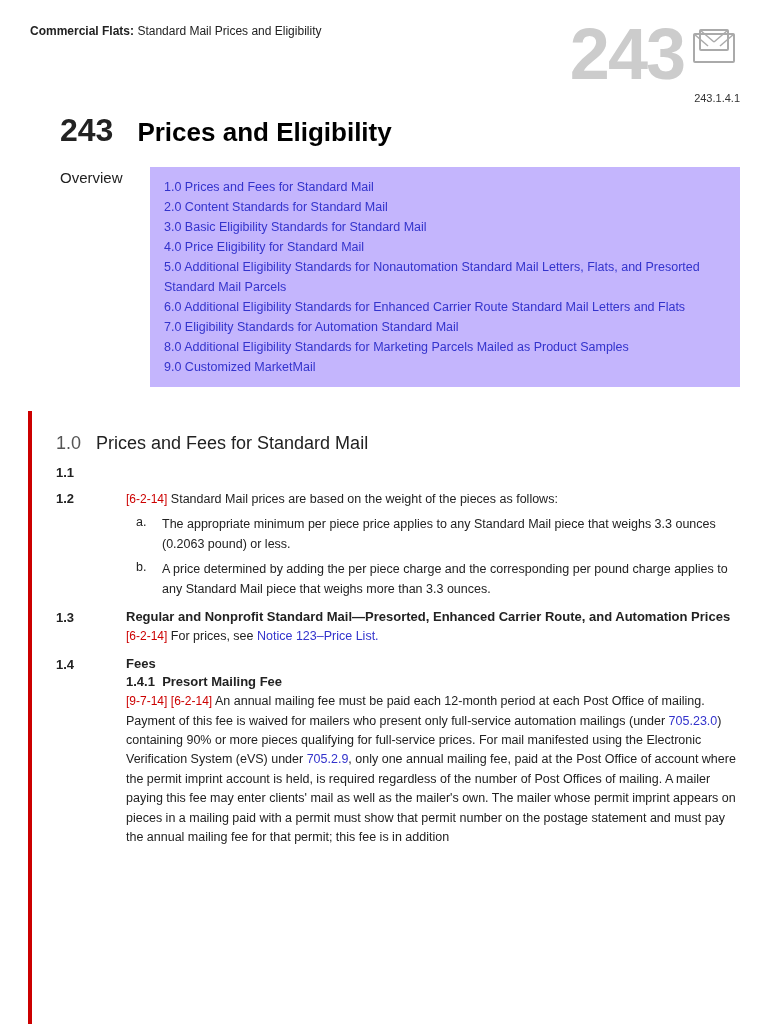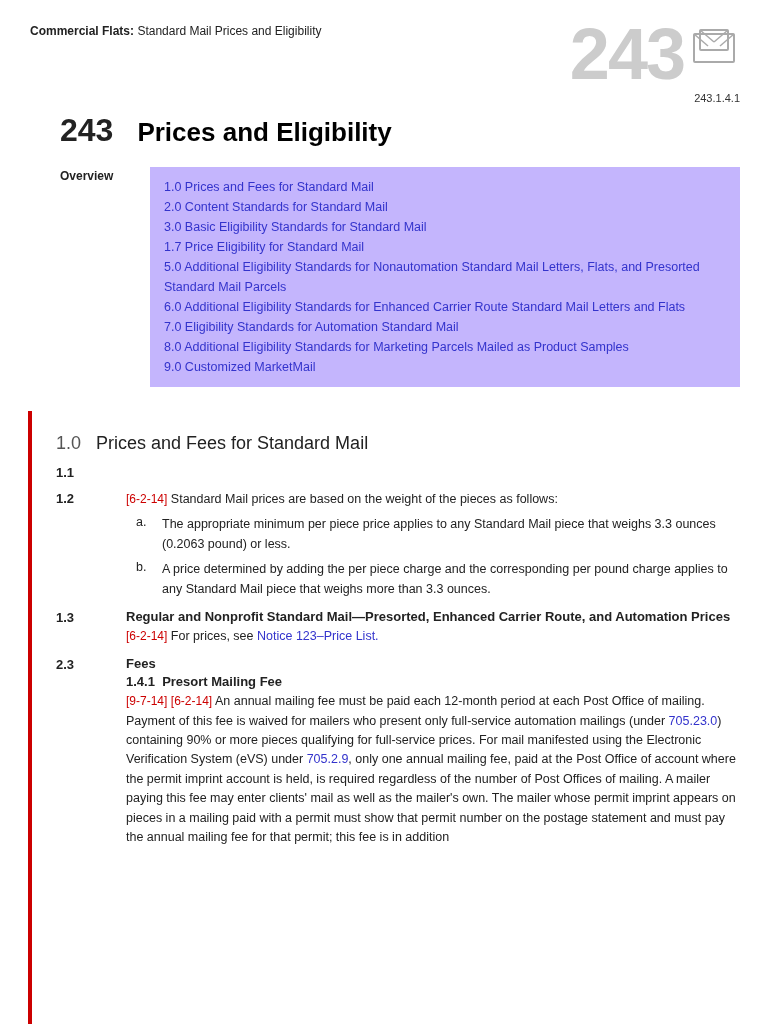--- a/index.html
+++ b/index.html
@@ -91,22 +91,22 @@
       color: #000000;
     }
 
     
     .overview-section {
       display: flex;
       gap: 0;
       margin-bottom: 24px;
     }
     .overview-label {
-      font-weight: bold;
-      font-size: 12px;
+      font-weight: normal;
+      font-size: 15px;
       min-width: 90px;
       padding-top: 2px;
       flex-shrink: 0;
     }
     .overview-box {
       background: #c4b5fd;
       padding: 10px 14px;
       flex: 1;
     }
     .overview-box a, .overview-box .link {
@@ -224,21 +224,21 @@
     <span class="doc-number">243</span>
     <span class="doc-title-text">Prices and Eligibility</span>
   </div>
 
   <div class="overview-section">
     <div class="overview-label">Overview</div>
     <div class="overview-box">
       <a class="link" href="#"><span>1.0  Prices and Fees for Standard Mail</span></a>
       <a class="link" href="#"><span>2.0  Content Standards for Standard Mail</span></a>
       <a class="link" href="#"><span>3.0  Basic Eligibility Standards for Standard Mail</span></a>
-      <a class="link" href="#"><span>1.7  Price Eligibility for Standard Mail</span></a>
+      <a class="link" href="#"><span>4.0  Price Eligibility for Standard Mail</span></a>
       <a class="link" href="#"><span>5.0  Additional Eligibility Standards for Nonautomation Standard Mail Letters, Flats, and Presorted Standard Mail Parcels</span></a>
       <a class="link" href="#"><span>6.0  Additional Eligibility Standards for Enhanced Carrier Route Standard Mail Letters and Flats</span></a>
       <a class="link" href="#"><span>7.0  Eligibility Standards for Automation Standard Mail</span></a>
       <a class="link" href="#"><span>8.0  Additional Eligibility Standards for Marketing Parcels Mailed as Product Samples</span></a>
       <a class="link" href="#"><span>9.0  Customized MarketMail</span></a>
     </div>
   </div>
 </div>
 
 <div class="content-area">
@@ -277,21 +277,21 @@
       <div class="subsection-content">
         <div class="subsection-title">Regular and Nonprofit Standard Mail—Presorted, Enhanced Carrier Route, and Automation Prices</div>
         <div class="body-text">
           <span class="ref-tag">[6-2-14]</span>
           <span> For prices, see </span><a class="link-blue" href="#">Notice 123–Price List.</a>
         </div>
       </div>
     </div>
 
     <div class="subsection">
-      <div class="subsection-num">2.3</div>
+      <div class="subsection-num">1.4</div>
       <div class="subsection-content">
         <div class="subsection-title">Fees</div>
         <div class="sub-sub-section">
           <div class="sub-sub-title">1.4.1&nbsp;&nbsp;Presort Mailing Fee</div>
           <div class="body-text">
             <span class="ref-tag">[9-7-14]</span>
             <span> </span>
             <span class="ref-tag">[6-2-14]</span>
             <span> An annual mailing fee must be paid each 12-month period at each Post Office of mailing. Payment of this fee is waived for mailers who present only full-service automation mailings (under </span><a class="link-blue" href="#">705.23.0</a><span>) containing 90% or more pieces qualifying for full-service prices. For mail manifested using the Electronic Verification System (eVS) under </span><a class="link-blue" href="#">705.2.9</a><span>, only one annual mailing fee, paid at the Post Office of account where the permit imprint account is held, is required regardless of the number of Post Offices of mailing. A mailer paying this fee may enter clients' mail as well as the mailer's own. The mailer whose permit imprint appears on pieces in a mailing paid with a permit must show that permit number on the postage statement and must pay the annual mailing fee for that permit; this fee is in addition</span>
           </div>

